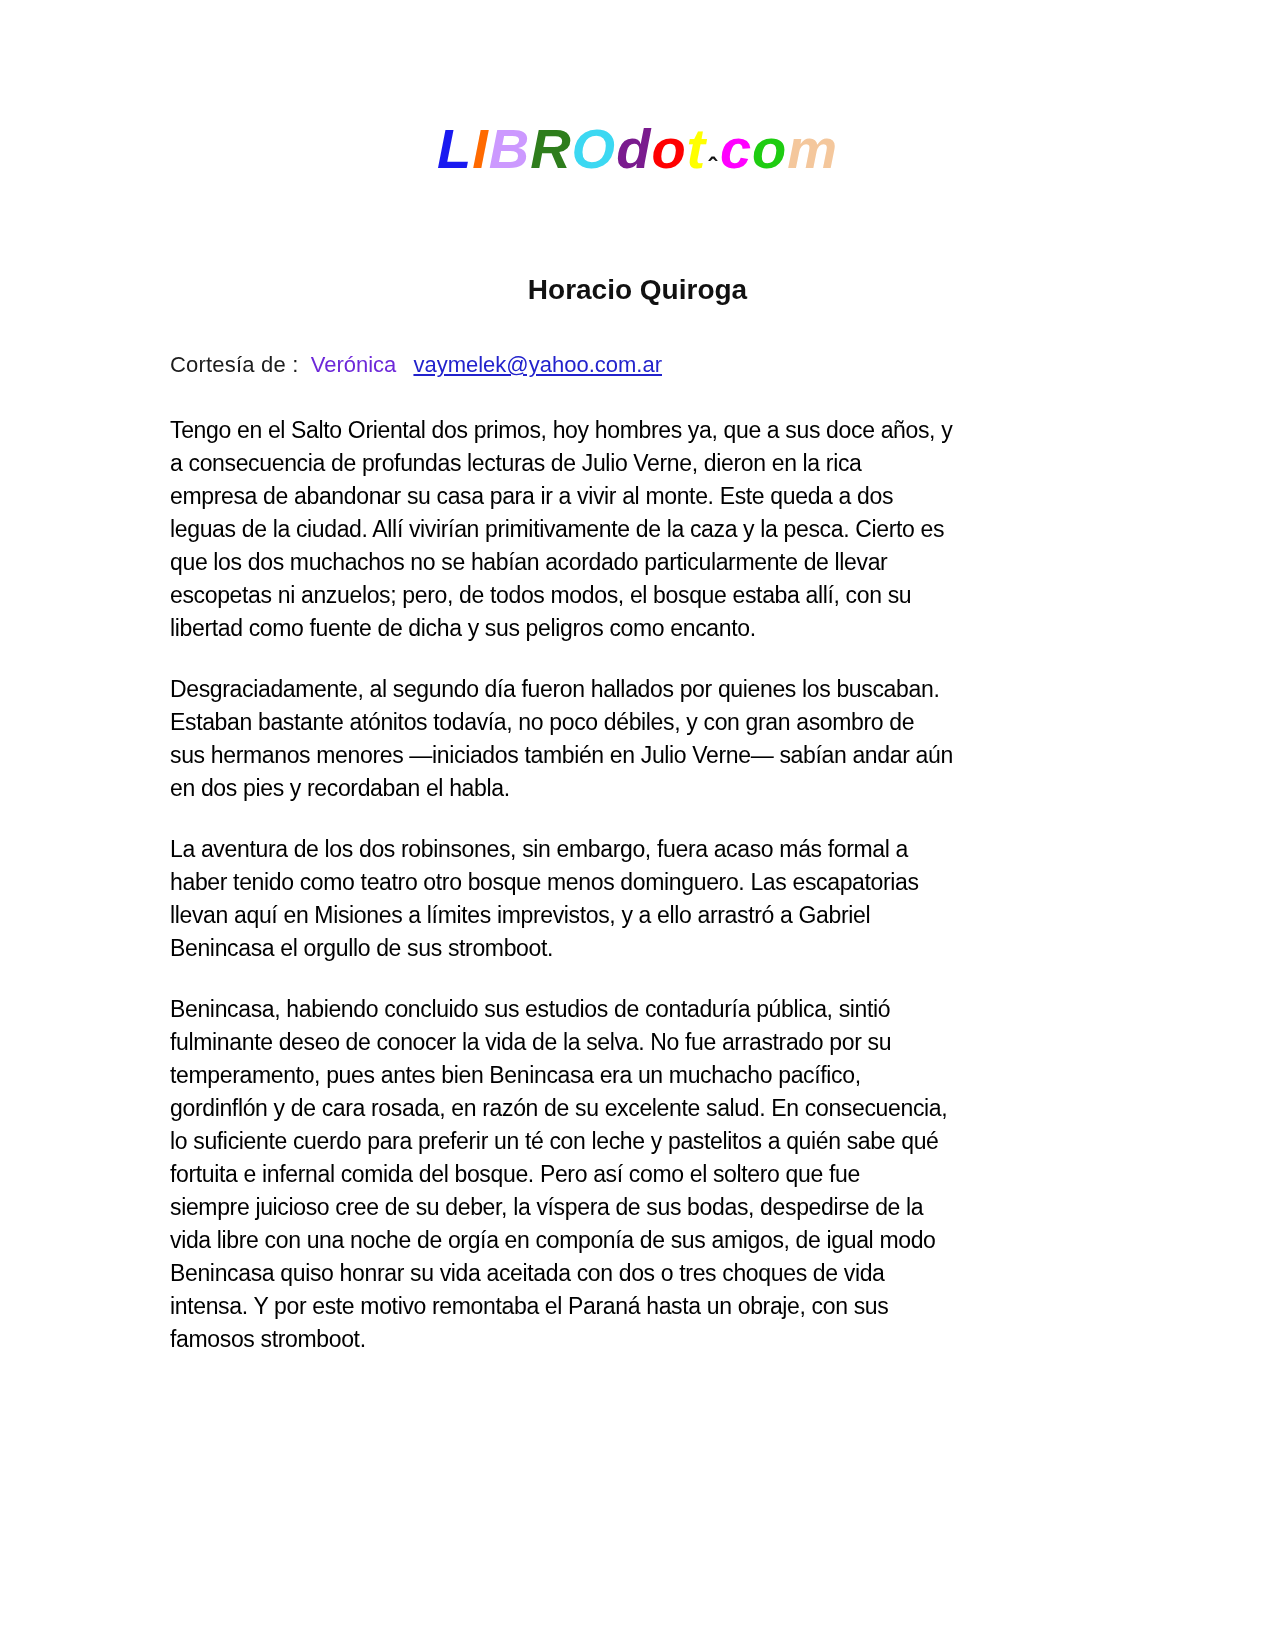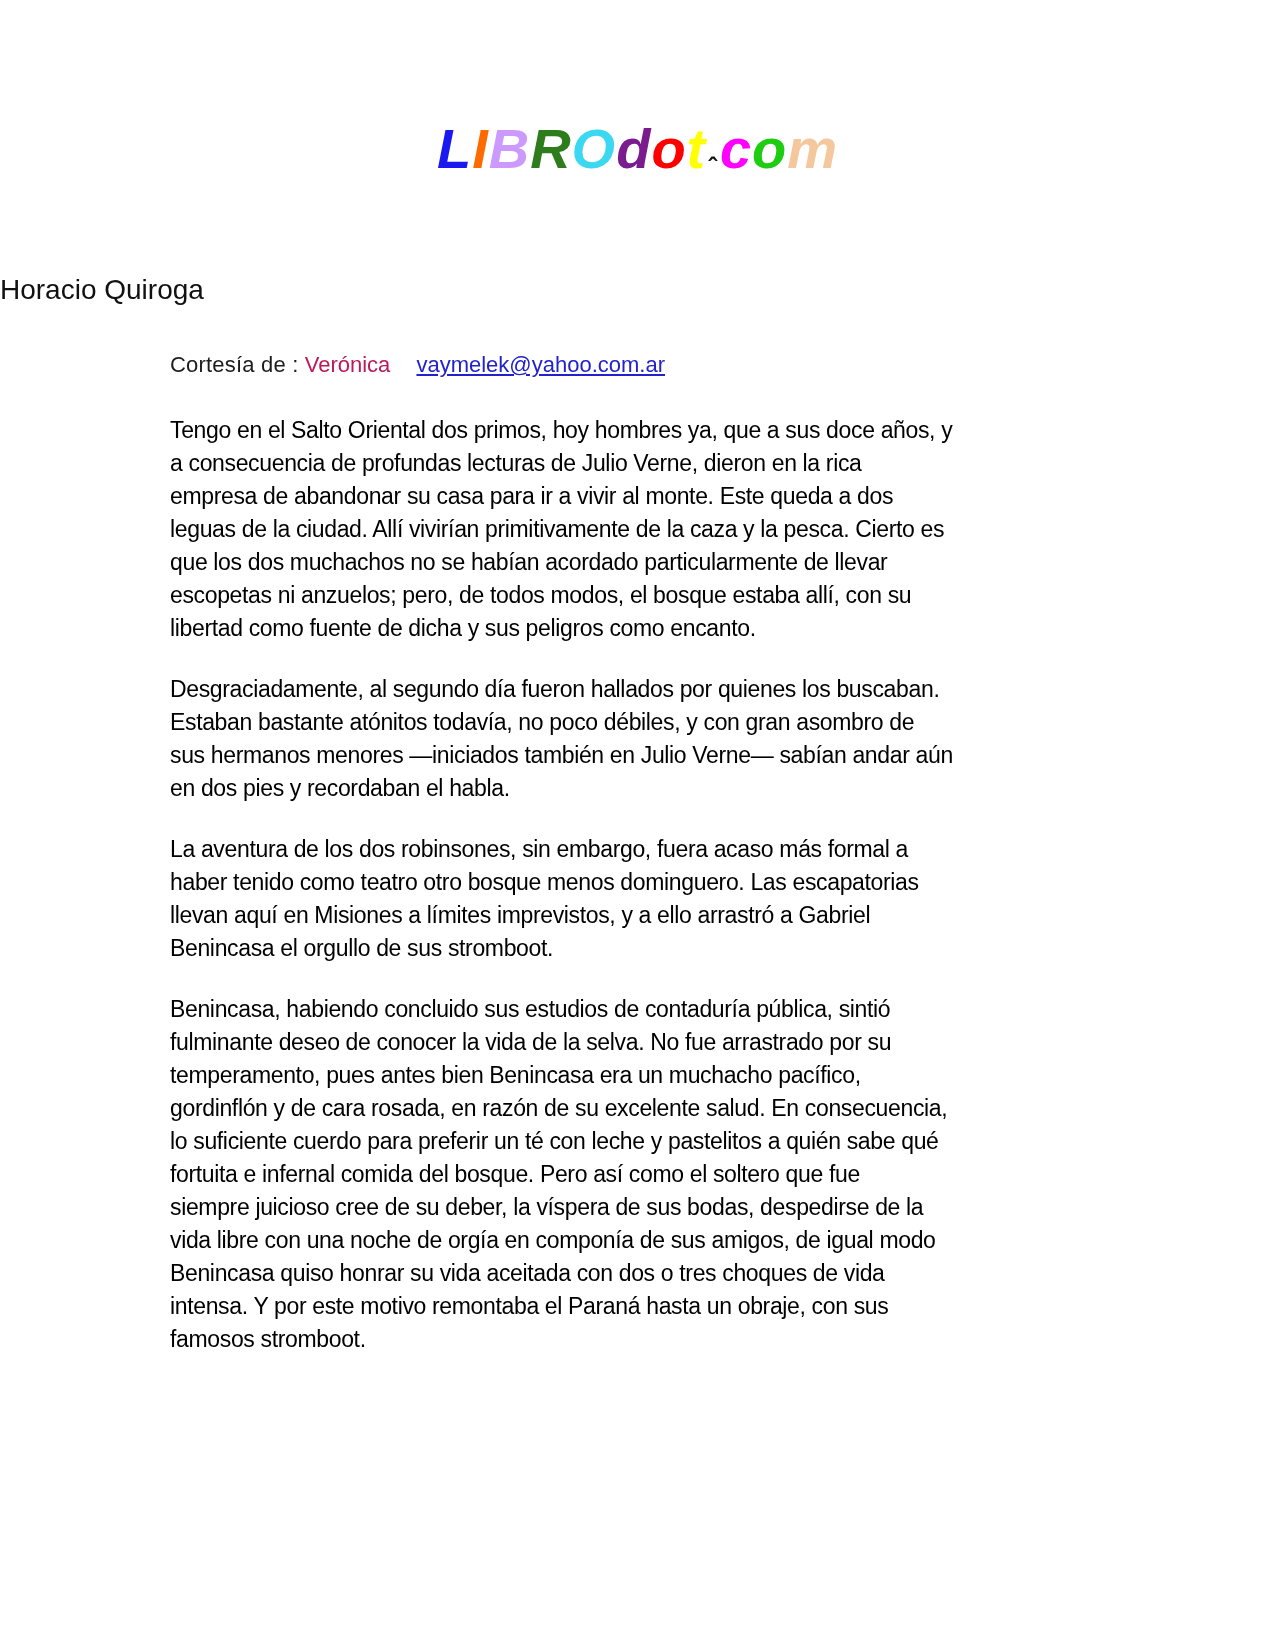--- a/index.html
+++ b/index.html
@@ -33,42 +33,43 @@
   }
   .logo-letter { display: inline-block; }
   .logo-dot {
     font-size: 26px;
     font-style: normal;
     vertical-align: -8px;
     margin: 0 2px;
   }
   
   .author, .story-title {
-    font-weight: normal;
+    text-align: center;
+    font-weight: bold;
     font-size: 28px;
     color: #111111;
     margin: 0;
   }
   .author { margin-top: 74px; }
   .story-title { margin-top: 38px; }
   
   .courtesy {
     margin: 46px 0 0 170px;
     font-size: 22px;
   }
   .c-label {
     font-size: 22px;
     color: #1c1c1c;
     letter-spacing: 0.2px;
   }
-  .c-name { color: #be185d; }
+  .c-name { color: #6d28d9; margin-left: 6px; }
   .c-email {
     color: #2222cc;
     text-decoration: underline;
-    margin-left: 20px;
+    margin-left: 11px;
     cursor: pointer;
   }
   
   .story-body {
     margin: 36px 170px 0 170px;
     font-size: 23px;
     line-height: 33px;
     letter-spacing: -0.35px;
     color: #000000;
     white-space: nowrap;

